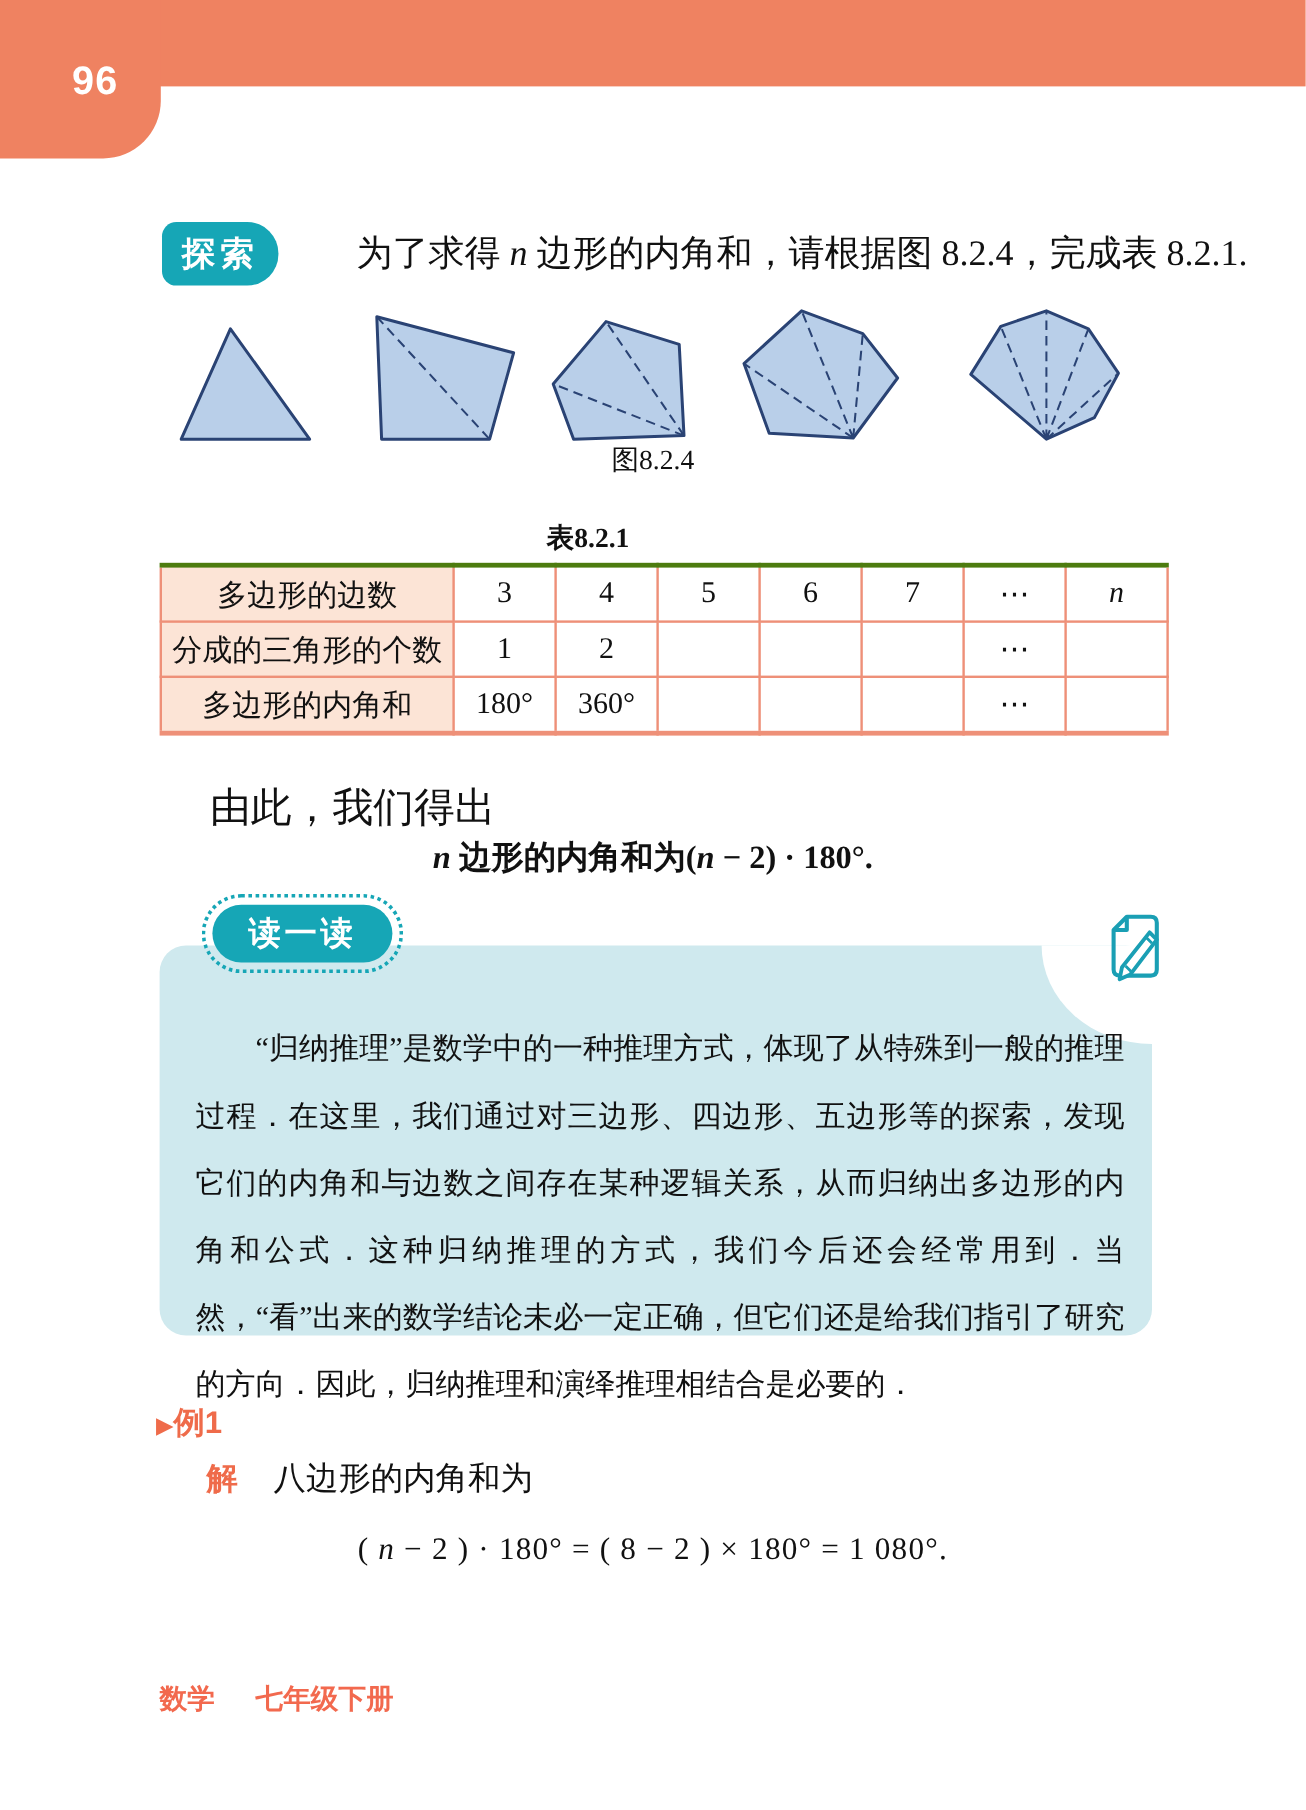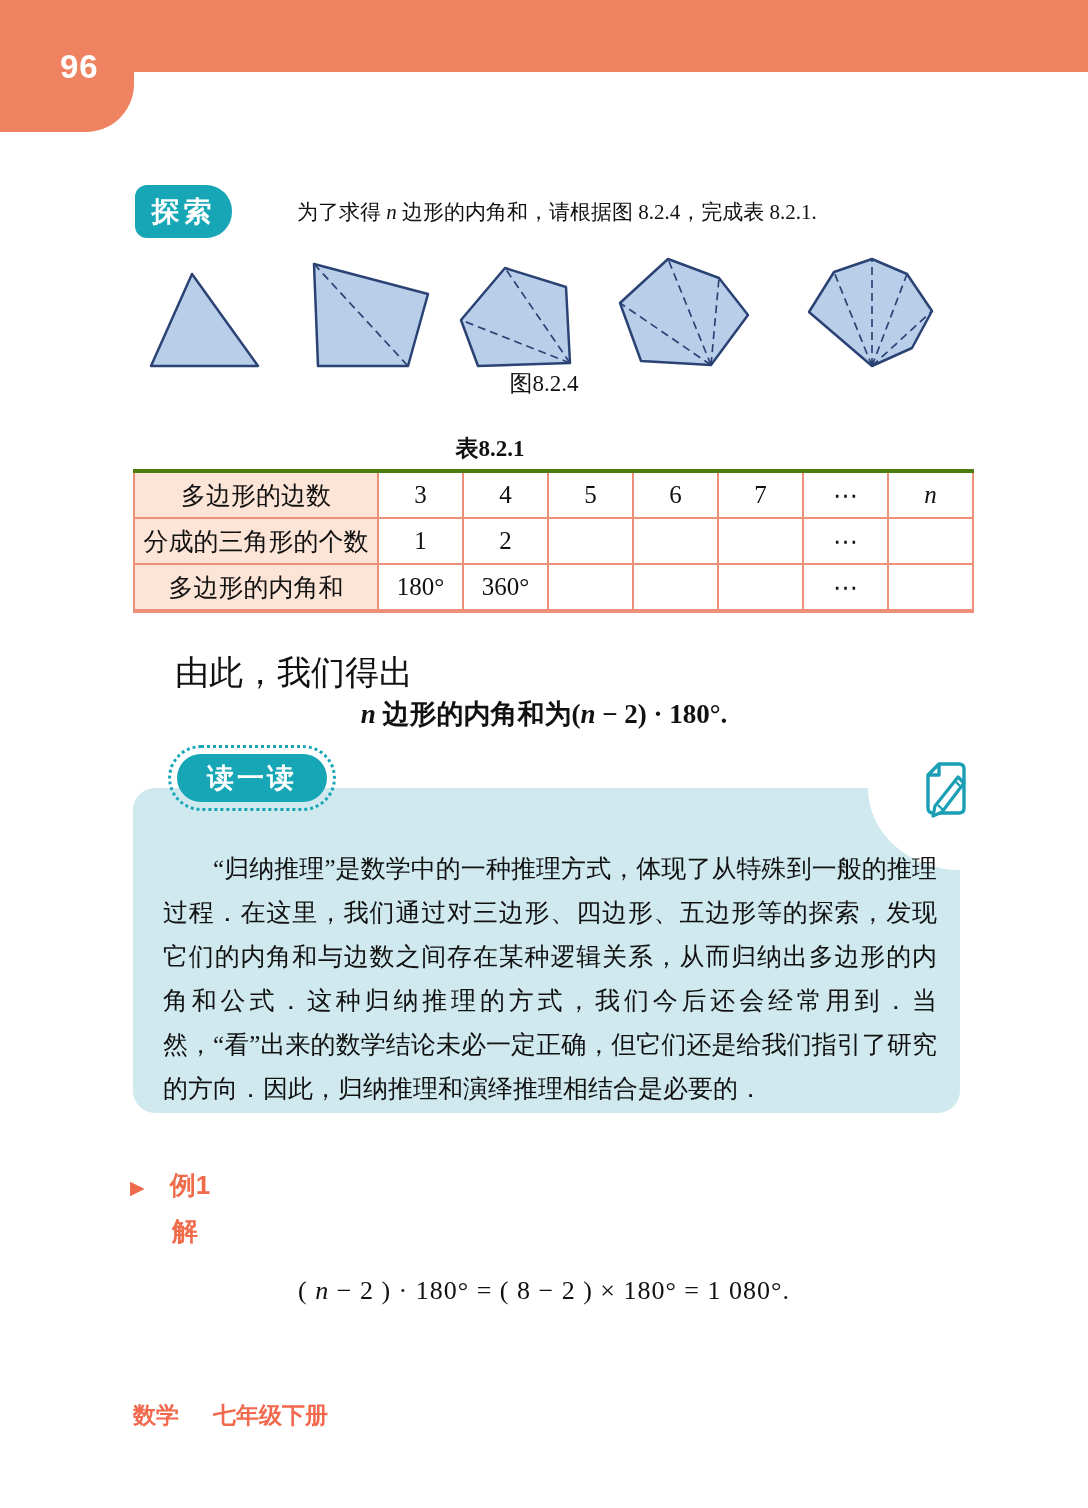--- a/index.html
+++ b/index.html
@@ -12,21 +12,21 @@
   .header-bar{position:absolute;left:0;top:0;width:1088px;height:72px;background:#ef8261;}
   .header-tab{position:absolute;left:0;top:0;width:134px;height:132px;background:#ef8261;border-bottom-right-radius:48px;}
   .page-num{position:absolute;left:60px;top:48px;color:#fff;font:bold 33px "Liberation Sans","DejaVu Sans",sans-serif;letter-spacing:1px;}
   
   .explore-row{position:absolute;left:135px;top:185px;display:flex;align-items:center;gap:19px;}
   .badge-explore{
     width:97px;height:53px;background:#16a6b6;color:#fff;border-radius:12px 26px 26px 12px;
     display:flex;align-items:center;justify-content:center;
     font:bold 28px "Liberation Sans","DejaVu Sans",sans-serif;letter-spacing:4px;
   }
-  .explore-text{margin-left:46px;font-size:21px;}
+  .explore-text{margin-left:46px;font-size:30px;}
   .var{font-style:italic;font-family:"Liberation Serif","DejaVu Serif",serif;}
   
   .polys{position:absolute;left:140px;top:248px;width:812px;height:122px;}
   .poly{position:absolute;bottom:0;}
   .p3{left:8px;}  .p4{left:166px;} .p5{left:318px;} .p6{left:476px;} .p7{left:664px;}
   .fig-caption{position:absolute;left:0;top:368px;width:1088px;text-align:center;font-size:23px;}
   
   .tbl-title{position:absolute;left:0;top:433px;width:980px;text-align:center;font-size:23px;font-weight:bold;}
   .tbl{
     position:absolute;left:133px;top:469px;border-collapse:collapse;table-layout:fixed;
@@ -44,26 +44,26 @@
   .badge-read-wrap{
     position:absolute;left:168px;top:745px;border:3px dotted #16a6b6;border-radius:46px;padding:6px;background:transparent;
   }
   .badge-read{
     background:#16a6b6;color:#fff;border-radius:34px;padding:6px 30px;
     font:bold 27px "Liberation Sans","DejaVu Sans",sans-serif;letter-spacing:3px;white-space:nowrap;
   }
   .note-icon{position:absolute;left:922px;top:760px;width:48px;height:64px;}
   .read-para{
     position:absolute;left:163px;top:847px;width:774px;
-    font-size:25px;line-height:44px;text-align:justify;text-indent:2em;
+    font-size:25px;line-height:56px;text-align:justify;text-indent:2em;
   }
   
   .example-row{position:absolute;left:130px;top:1168px;display:flex;align-items:baseline;}
   .ex-marker{color:#ef6b4a;font-size:19px;line-height:27px;font-family:"DejaVu Sans",sans-serif;}
-  .ex-label{color:#ef6b4a;font:bold 26px "Liberation Sans","DejaVu Sans",sans-serif;margin-left:25px;}
+  .ex-label{color:#ef6b4a;font:bold 26px "Liberation Sans","DejaVu Sans",sans-serif;}
   .ex-question{font-size:27px;margin-left:28px;}
   .solution-row{position:absolute;left:172px;top:1214px;display:flex;align-items:baseline;}
   .sol-label{color:#ef6b4a;font:bold 26px "Liberation Sans","DejaVu Sans",sans-serif;}
   .sol-lead{font-size:27px;margin-left:30px;}
   .example-formula{position:absolute;left:0;top:1276px;width:1088px;text-align:center;font-size:26px;letter-spacing:1px;}
   
   .footer{position:absolute;left:133px;top:1400px;color:#f2694e;font:bold 23px "Liberation Sans","DejaVu Sans",sans-serif;}
   .footer span{margin-right:34px;}
   svg .fill{fill:#b9cfe9;stroke:#2a4374;stroke-width:2.5;stroke-linejoin:round;}
   svg .diag{fill:none;stroke:#2a4374;stroke-width:1.7;stroke-dasharray:8 5;}
@@ -155,18 +155,19 @@
   <path d="M33,21 L38,26 M16,45 L21,50" stroke="#1a9fb4" stroke-width="2.4"></path>
 </svg>
 <div class="read-para">“归纳推理”是数学中的一种推理方式，体现了从特殊到一般的推理过程．在这里，我们通过对三边形、四边形、五边形等的探索，发现它们的内角和与边数之间存在某种逻辑关系，从而归纳出多边形的内角和公式．这种归纳推理的方式，我们今后还会经常用到．当然，“看”出来的数学结论未必一定正确，但它们还是给我们指引了研究的方向．因此，归纳推理和演绎推理相结合是必要的．</div>
 
 <div class="example-row">
   <span class="ex-marker">▶</span>
   <span class="ex-label">例1</span>
 </div>
 <div class="solution-row">
   <span class="sol-label">解</span>
+  <span class="sol-lead">八边形的内角和为</span>
 </div>
 <div class="example-formula"><span>( </span><span class="var">n</span><span> − 2 ) · 180° = ( 8 − 2 ) × 180° = 1 080°.</span></div>
 
 <div class="footer">
   <span>数学</span><span>七年级下册</span>
 </div>
 
 </body></html>

